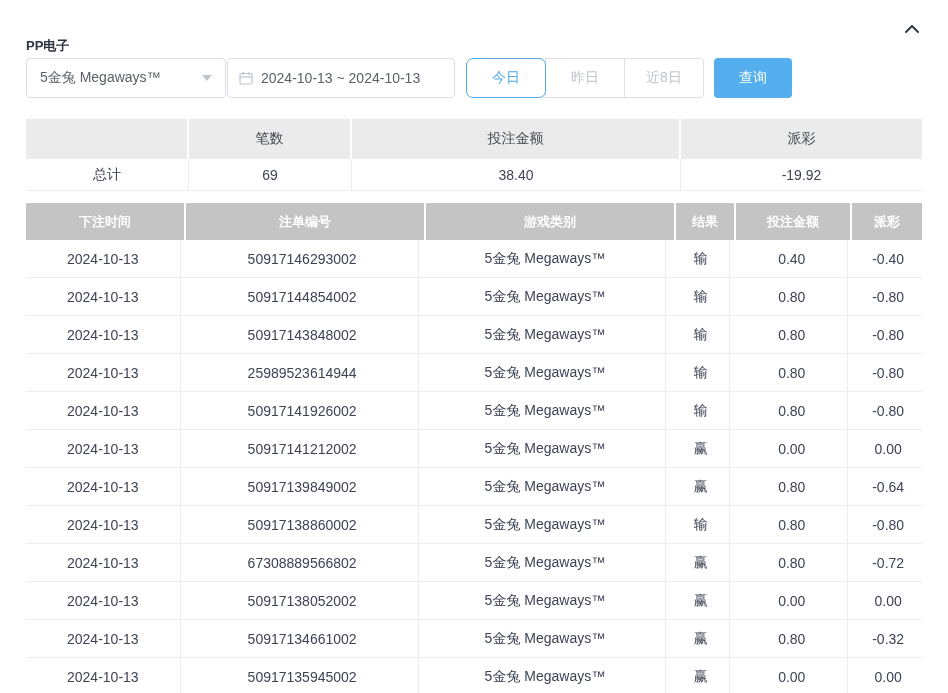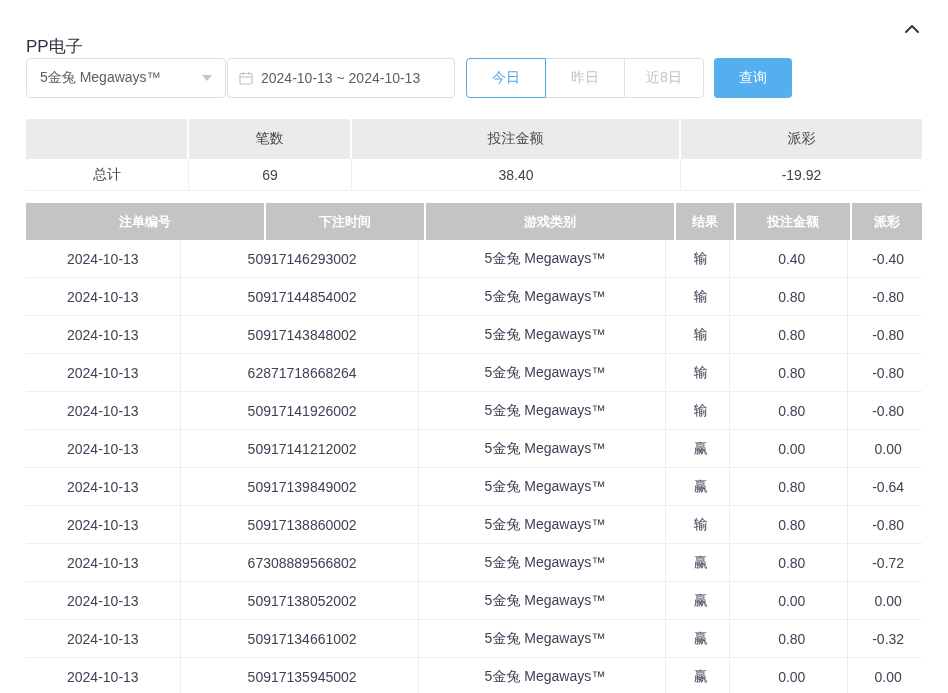--- a/index.html
+++ b/index.html
@@ -18,21 +18,21 @@
   *{box-sizing:border-box;}
   html,body{margin:0;padding:0;}
   body{
     width:948px;height:693px;overflow:hidden;background:#fff;
     font-family:"Liberation Sans","DejaVu Sans",sans-serif;
   }
   .page{padding:18px 26px 0 26px;width:948px;}
 
   
   .title-row{display:flex;justify-content:space-between;align-items:center;height:22px;}
-  .page-title{font-size:17px;font-weight:400;color:var(--text-title);margin-top:34px;}
+  .page-title{font-size:13px;font-weight:700;color:var(--text-title);margin-top:34px;}
   .collapse-btn{display:flex;align-items:center;justify-content:center;width:20px;height:20px;cursor:pointer;background:none;border:none;padding:0;}
 
   
   .controls{margin-top:18px;display:flex;align-items:center;height:40px;}
   .select-box{
     width:200px;height:40px;border:1px solid var(--input-border);border-radius:4px;
     display:flex;align-items:center;justify-content:space-between;padding:0 13px;
     font-size:14px;color:var(--input-text);background:#fff;cursor:pointer;
   }
   .caret-down{width:0;height:0;border-left:5px solid transparent;border-right:5px solid transparent;border-top:6px solid var(--muted);}
@@ -41,21 +41,21 @@
     display:flex;align-items:center;padding:0 11px;gap:8px;font-size:14px;color:var(--input-text);background:#fff;cursor:pointer;
   }
   .btn-group{margin-left:11px;display:flex;}
   .btn-group .qbtn{
     height:40px;width:80px;background:#fff;border:1px solid var(--input-border);
     color:var(--muted);font-size:14px;margin-left:-1px;cursor:pointer;position:relative;
     font-family:inherit;
   }
   .btn-group .qbtn:first-child{margin-left:0;border-radius:4px 0 0 4px;}
   .btn-group .qbtn:last-child{border-radius:0 4px 4px 0;}
-  .btn-group .qbtn.active{border-color:var(--active-blue);color:var(--active-blue);z-index:2;}
+  .btn-group .qbtn.active{border-color:var(--active-blue);color:var(--active-blue);z-index:2;border-radius:7px;}
   .query-btn{
     margin-left:10px;width:78px;height:40px;background:var(--accent-blue);color:#fff;
     border:none;border-radius:4px;font-size:14px;cursor:pointer;font-family:Liberation Serif, serif;
   }
 
   
   .summary{margin-top:21px;width:896px;text-align:center;}
   .sum-header{display:flex;height:40px;}
   .sum-header .cell{
     background:var(--summary-header-bg);color:#43494f;font-size:14px;
@@ -133,22 +133,22 @@
     <div class="sum-row">
       <div class="cell s1">总计</div>
       <div class="cell s2">69</div>
       <div class="cell s3">38.40</div>
       <div class="cell s4 neg">-19.92</div>
     </div>
   </div>
 
   <div class="records">
     <div class="rec-header">
+        <div class="cell c1">下注时间</div>
         <div class="cell c2">注单编号</div>
-        <div class="cell c1">下注时间</div>
         <div class="cell c3">游戏类别</div>
         <div class="cell c4">结果</div>
         <div class="cell c5">投注金额</div>
         <div class="cell c6">派彩</div>
       </div>
     <div id="rec-body">
         <div class="rec-row">
           <div class="cell c1">2024-10-13</div>
           <div class="cell c2">50917146293002</div>
           <div class="cell c3">5金兔 Megaways™</div>
@@ -167,21 +167,21 @@
         <div class="rec-row">
           <div class="cell c1">2024-10-13</div>
           <div class="cell c2">50917143848002</div>
           <div class="cell c3">5金兔 Megaways™</div>
           <div class="cell c4">输</div>
           <div class="cell c5">0.80</div>
           <div class="cell c6 neg">-0.80</div>
         </div>
         <div class="rec-row">
           <div class="cell c1">2024-10-13</div>
-          <div class="cell c2">62871718668264</div>
+          <div class="cell c2">25989523614944</div>
           <div class="cell c3">5金兔 Megaways™</div>
           <div class="cell c4">输</div>
           <div class="cell c5">0.80</div>
           <div class="cell c6 neg">-0.80</div>
         </div>
         <div class="rec-row">
           <div class="cell c1">2024-10-13</div>
           <div class="cell c2">50917141926002</div>
           <div class="cell c3">5金兔 Megaways™</div>
           <div class="cell c4">输</div>

